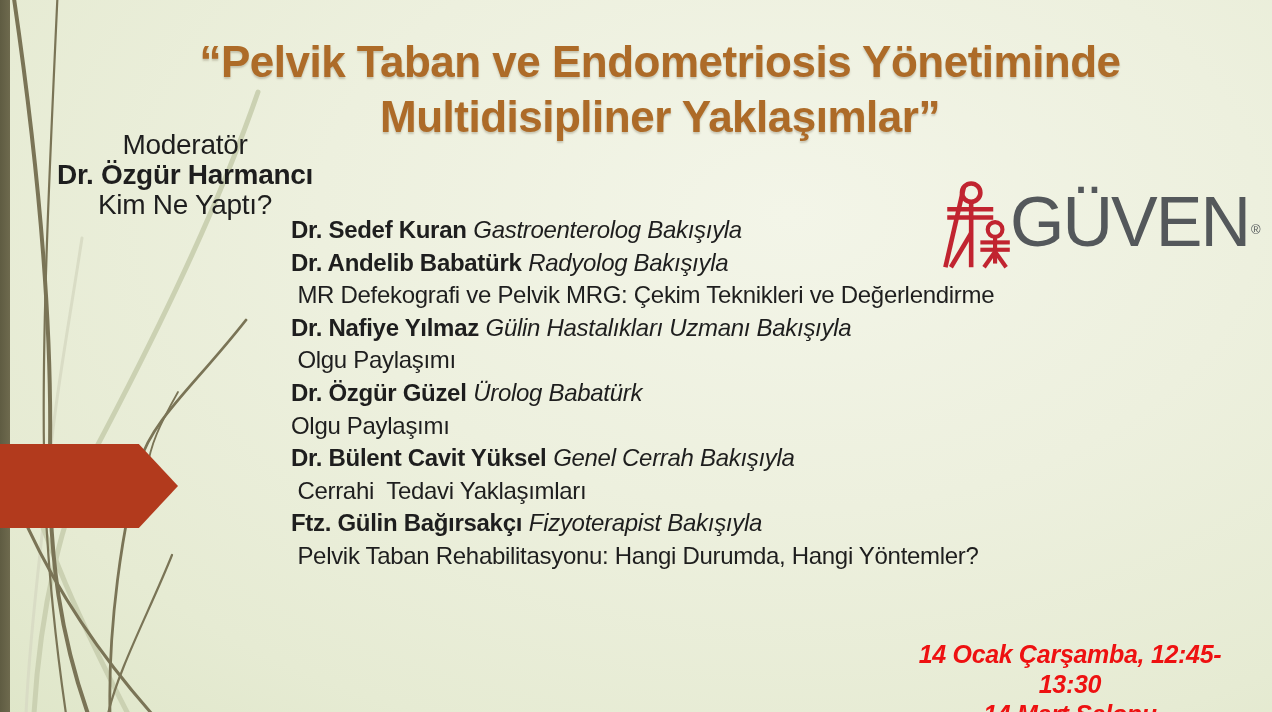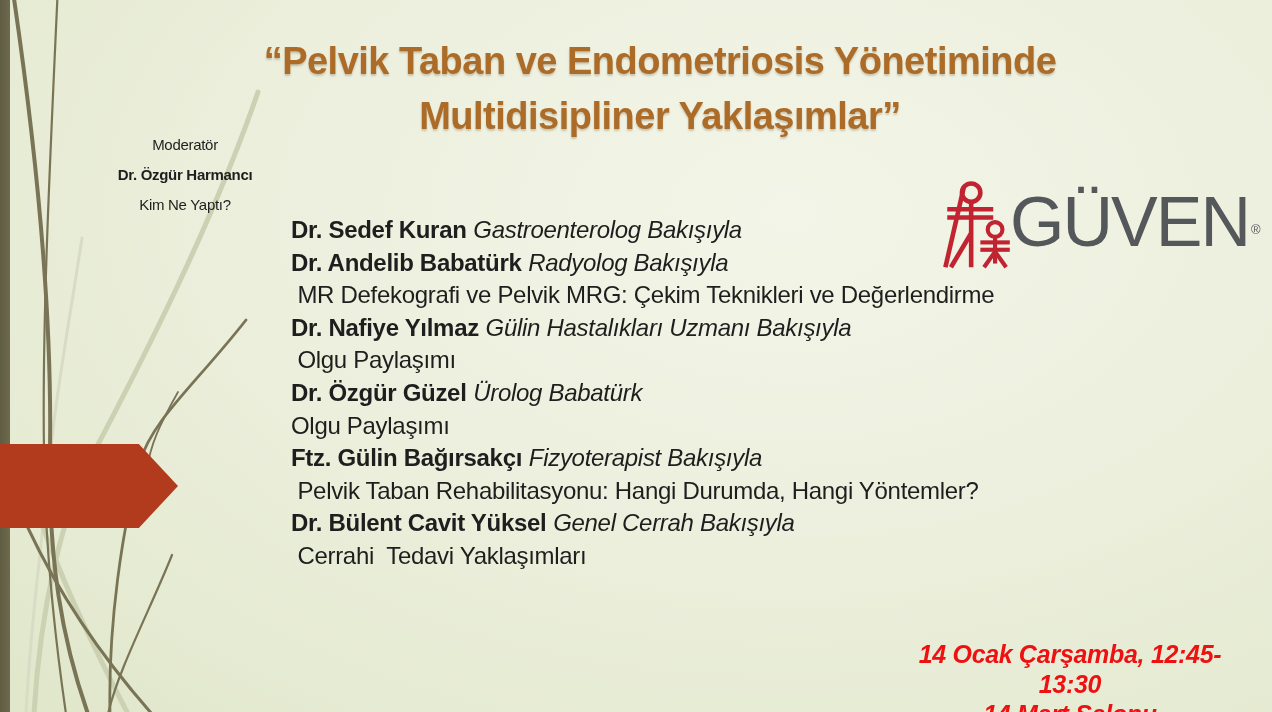--- a/index.html
+++ b/index.html
@@ -11,29 +11,29 @@
     background:radial-gradient(ellipse at 62% 30%, #f3f5e8 0%, #edf0de 42%, #e6ebd3 78%, #dfe6c9 100%);
   }
   .edge-stripe{
     position:absolute;left:0;top:0;width:10px;height:712px;
     background:linear-gradient(to right,#5f5c42,#6e6a4e);
   }
   .grass{position:absolute;left:0;top:0;}
   .title{
     position:absolute;left:60px;top:34px;width:1200px;
     text-align:center;
-    font-size:38px;line-height:55px;font-weight:bold;
+    font-size:44px;line-height:55px;font-weight:bold;
     letter-spacing:-0.5px;
     color:var(--title-color,#ad6b28);
     text-shadow:0 2px 2px rgba(110,95,70,0.30);
   }
   .moderator{
     position:absolute;left:55px;top:130px;width:260px;
     text-align:center;color:#1e1e1e;
-    font-size:15px;line-height:30px;letter-spacing:-0.3px;
+    font-size:28px;line-height:30px;letter-spacing:-0.3px;
   }
   .moderator .mod-name{font-weight:bold;}
   .speakers{
     position:absolute;left:291px;top:214px;width:780px;
     color:#1e1e1e;font-size:24px;line-height:32.6px;
     letter-spacing:-0.3px;
   }
   .speaker-line1 .sp-name{font-weight:bold;}
   .speaker-line1 .sp-spec{font-style:italic;margin-left:0.28em;}
   .speaker-topic{white-space:pre-wrap;}
@@ -142,30 +142,30 @@
 
       <div class="speaker">
         <div class="speaker-line1">
           <span class="sp-name">Dr. Özgür Güzel</span><span class="sp-spec">Ürolog Babatürk</span>
         </div>
         <div class="speaker-topic">Olgu Paylaşımı</div>
       </div>
 
       <div class="speaker">
         <div class="speaker-line1">
-          <span class="sp-name">Ftz. Gülin Bağırsakçı</span><span class="sp-spec">Fizyoterapist Bakışıyla</span>
+          <span class="sp-name">Dr. Bülent Cavit Yüksel</span><span class="sp-spec">Genel Cerrah Bakışıyla</span>
         </div>
-        <div class="speaker-topic"> Pelvik Taban Rehabilitasyonu: Hangi Durumda, Hangi Yöntemler?</div>
+        <div class="speaker-topic"> Cerrahi  Tedavi Yaklaşımları</div>
       </div>
 
       <div class="speaker">
         <div class="speaker-line1">
-          <span class="sp-name">Dr. Bülent Cavit Yüksel</span><span class="sp-spec">Genel Cerrah Bakışıyla</span>
+          <span class="sp-name">Ftz. Gülin Bağırsakçı</span><span class="sp-spec">Fizyoterapist Bakışıyla</span>
         </div>
-        <div class="speaker-topic"> Cerrahi  Tedavi Yaklaşımları</div>
+        <div class="speaker-topic"> Pelvik Taban Rehabilitasyonu: Hangi Durumda, Hangi Yöntemler?</div>
       </div>
     </div>
 
   <div class="schedule">
     <div>14 Ocak Çarşamba, 12:45-13:30</div>
     <div>14 Mart Salonu</div>
   </div>
 
 </div>
 

